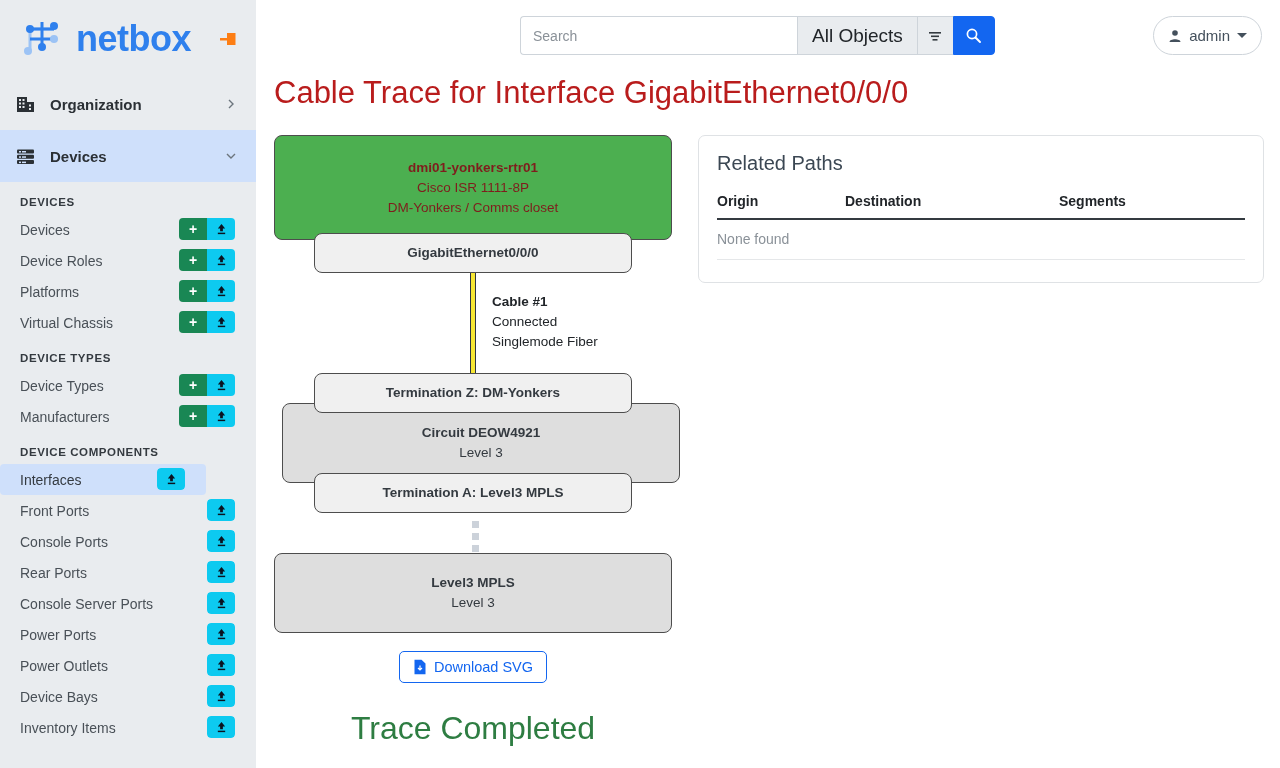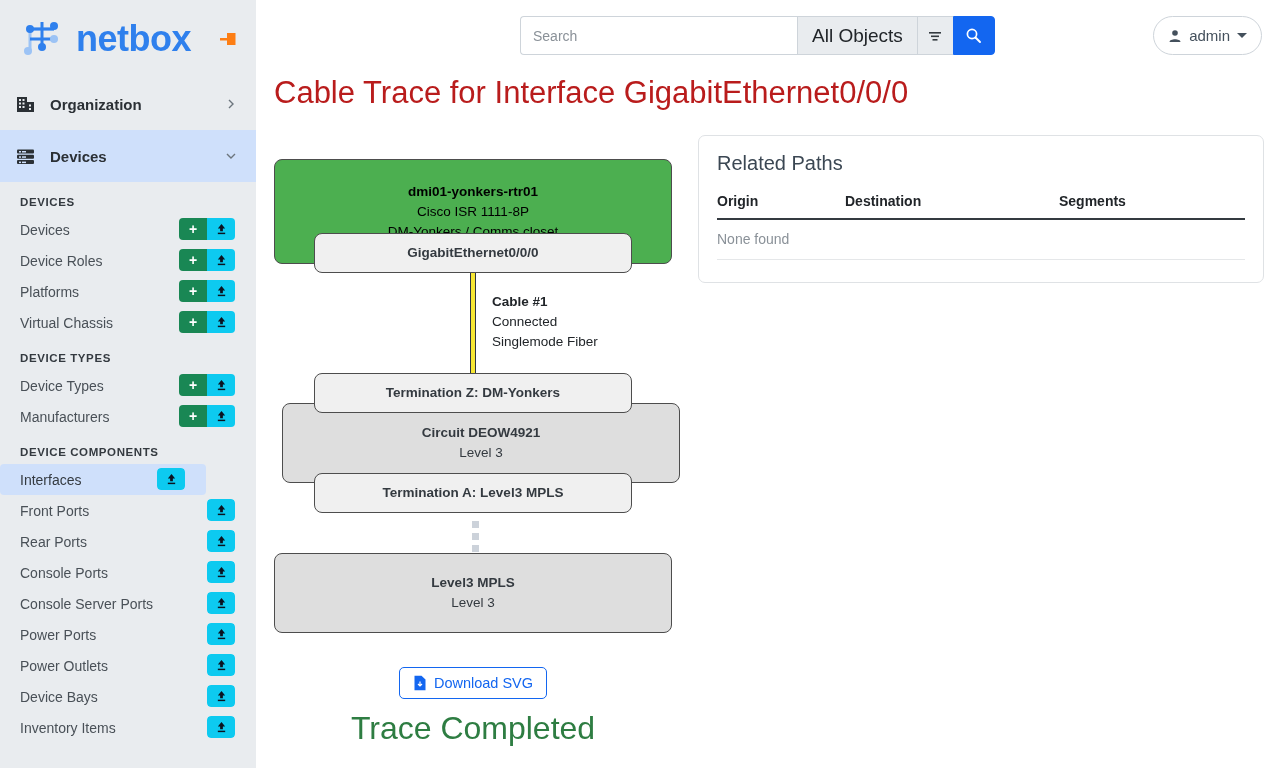--- a/index.html
+++ b/index.html
@@ -137,35 +137,35 @@
   .node {
     position: absolute;
     border: 1px solid #4d4d4d;
     border-radius: 8px;
     text-align: center;
     display: flex; flex-direction: column; justify-content: center;
   }
   .node .n-title { font-weight: bold; font-size: 13.5px; line-height: 20px; }
   .node .n-sub { font-size: 13.5px; line-height: 20px; }
 
-  .node-device { background: #4caf50; color: #000000; margin-top: 24px; }
+  .node-device { background: #4caf50; color: #7f1d1d; }
   .node-term { background: #f0f0f0; color: #343a40; }
   .node-circuit { background: #dedede; color: #343a40; }
 
   .cable-line {
     position: absolute; width: 6px; background: #f7e733;
     border-left: 1px solid #2e3440; border-right: 1px solid #2e3440;
   }
   .cable-label { position: absolute; font-size: 13.5px; line-height: 20px; color: #212529; }
   .cable-label .cl-title { font-weight: bold; }
 
   .dots { position: absolute; width: 7px; display: flex; flex-direction: column; gap: 5px; }
   .dots i { display: block; width: 7px; height: 7px; background: #ccd2da; }
 
-  .dl-wrap { position: absolute; left: 0; width: 398px; top: 516px; text-align: center; margin-top: 16px; }
+  .dl-wrap { position: absolute; left: 0; width: 398px; top: 516px; text-align: center; }
   .dl-btn {
     display: inline-flex; align-items: center; gap: 7px;
     border: 1px solid #1366f0; border-radius: 5px;
     background: #fff; color: #1366f0;
     font-size: 14.5px; padding: 7px 13px; cursor: pointer;
     font-family: "Liberation Sans", sans-serif;
   }
   .trace-status {
     position: absolute; left: 0; width: 398px; top: 575px;
     text-align: center; font-size: 32px; color: #2e7d42;
@@ -356,32 +356,32 @@
       <span class="btn-pair">
         <span class="btn-imp single">
           <svg class="up-icon" viewBox="0 0 12 13">
               <path d="M6 1 L10 6 H7.5 V9 H4.5 V6 H2 Z" fill="#0b1320"></path>
               <rect x="2" y="10.5" width="8" height="1.6" fill="#0b1320"></rect>
             </svg>
         </span>
       </span>
     </div>
     <div class="nav-item">
+      <span class="ni-label">Console Ports</span>
+      <span class="btn-pair">
+        <span class="btn-imp single">
+          <svg class="up-icon" viewBox="0 0 12 13">
+              <path d="M6 1 L10 6 H7.5 V9 H4.5 V6 H2 Z" fill="#0b1320"></path>
+              <rect x="2" y="10.5" width="8" height="1.6" fill="#0b1320"></rect>
+            </svg>
+        </span>
+      </span>
+    </div>
+    <div class="nav-item">
       <span class="ni-label">Rear Ports</span>
-      <span class="btn-pair">
-        <span class="btn-imp single">
-          <svg class="up-icon" viewBox="0 0 12 13">
-              <path d="M6 1 L10 6 H7.5 V9 H4.5 V6 H2 Z" fill="#0b1320"></path>
-              <rect x="2" y="10.5" width="8" height="1.6" fill="#0b1320"></rect>
-            </svg>
-        </span>
-      </span>
-    </div>
-    <div class="nav-item">
-      <span class="ni-label">Console Ports</span>
       <span class="btn-pair">
         <span class="btn-imp single">
           <svg class="up-icon" viewBox="0 0 12 13">
               <path d="M6 1 L10 6 H7.5 V9 H4.5 V6 H2 Z" fill="#0b1320"></path>
               <rect x="2" y="10.5" width="8" height="1.6" fill="#0b1320"></rect>
             </svg>
         </span>
       </span>
     </div>
     <div class="nav-item">

